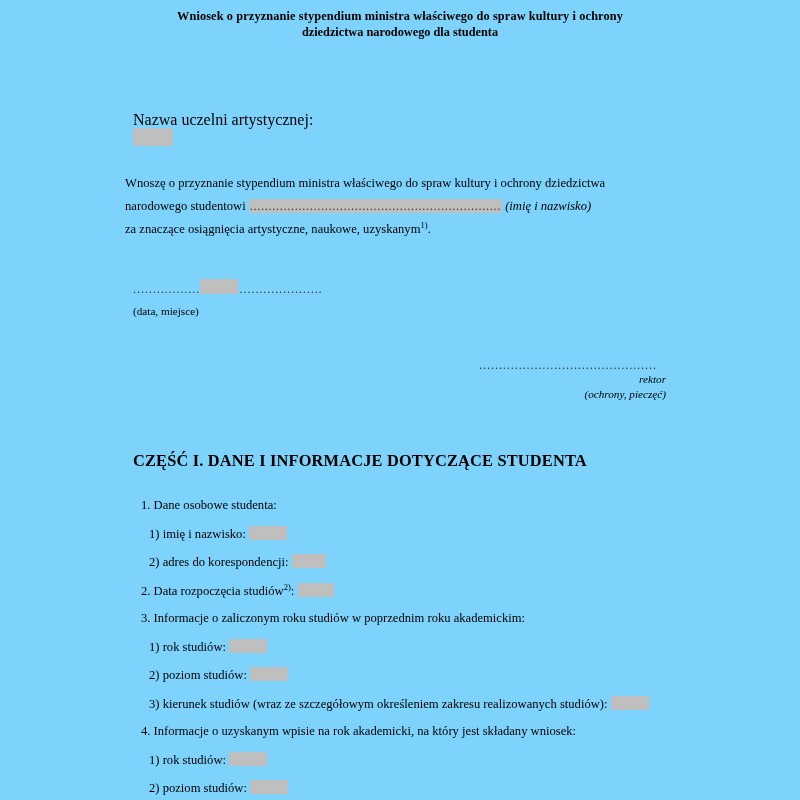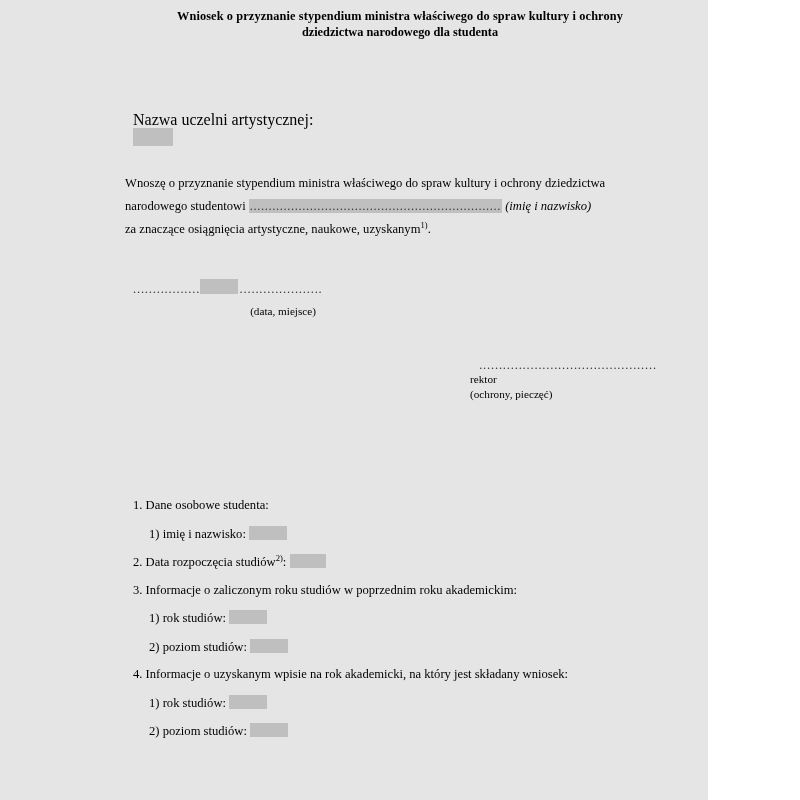--- a/index.html
+++ b/index.html
@@ -9,23 +9,23 @@
   }
   body {
     width: 800px;
     height: 800px;
     overflow: hidden;
     font-family: "Liberation Serif", "DejaVu Serif", serif;
     color: #000000;
   }
   .page {
     position: relative;
-    width: 708px;
+    width: 800px;
     height: 800px;
-    background: #e5e5e5;
+    background: #7dd3fc;
   }
 
   
   .doc {
     position: absolute;
     left: 133px;
     top: 0;
     width: 534px;
   }
 
@@ -110,44 +110,44 @@
     line-height: 14px;
   }
   #date-redact {
     left: 200px; top: 279px; width: 38px; height: 15px; background: #bfbfbf;
   }
   .sig-cap {
     font-size: 11.2px;
     display: block;
     line-height: 15px;
   }
-  #date-cap { left: 133px; top: 304px; width: 183px; text-align: right; }
+  #date-cap { left: 133px; top: 304px; width: 183px; text-align: left; }
 
   
   #rektor-dots { left: 470px; top: 358px; width: 196px; text-align: center; }
-  #rektor-cap  { left: 470px; top: 372px; width: 196px; text-align: left; }
+  #rektor-cap  { left: 470px; top: 372px; width: 196px; text-align: right; font-style: italic; }
 
   
   #part-heading {
     left: 133px; top: 450px; width: 534px;
     font-weight: bold;
     font-size: 16.4px;
     line-height: 22px;
     letter-spacing: 0.01em;
   }
 
   
   #list { left: 133px; top: 496px; width: 534px; }
   .item {
     font-size: 12.6px;
     line-height: 19px;
     margin-bottom: 8.5px;
     text-align: justify;
   }
-  .item.lvl1 { padding-left: 0; }
+  .item.lvl1 { padding-left: 0; margin-left: 8px; }
   .item.lvl2 { padding-left: 33px; text-indent: -17px; font-family: Liberation Serif, serif; }
   .item.lvl2.just { text-align: justify; }
   .nowrap { white-space: nowrap; }
 </style>
 </head>
 <body>
 
 <div class="page">
   <div class="doc">
 
@@ -175,36 +175,39 @@
   </div>
 
   <div class="blk" id="rektor-dots">
     <span class="sig-dots">.............................................</span>
   </div>
   <div class="blk" id="rektor-cap">
     <span class="sig-cap">rektor</span>
     <span class="sig-cap">(ochrony, pieczęć)</span>
   </div>
 
+  <div class="blk" id="part-heading">CZĘŚĆ I. DANE I INFORMACJE DOTYCZĄCE STUDENTA</div>
 
   <div class="blk" id="list">
 
     <div class="item lvl1"><span>1.</span> <span>Dane osobowe studenta:</span></div>
 
     <div class="item lvl2"><span>1)</span> <span>imię i nazwisko:</span> <span class="redact" style="width:38px"></span></div>
 
+    <div class="item lvl2"><span>2)</span> <span>adres do korespondencji:</span> <span class="redact" style="width:34px"></span></div>
 
     <div class="item lvl1"><span>2.</span> <span>Data rozpoczęcia studiów</span><sup class="fn-reg">2)</sup><span>:</span> <span class="redact" style="width:36px"></span></div>
 
     <div class="item lvl1"><span>3.</span> <span>Informacje o zaliczonym roku studiów w poprzednim roku akademickim:</span></div>
 
     <div class="item lvl2"><span>1)</span> <span>rok studiów:</span> <span class="redact" style="width:38px"></span></div>
 
     <div class="item lvl2"><span>2)</span> <span>poziom studiów:</span> <span class="redact" style="width:38px"></span></div>
 
+    <div class="item lvl2 just"><span>3)</span> <span>kierunek studiów (wraz ze szczegółowym określeniem zakresu realizowanych studiów):</span> <span class="redact" style="width:38px"></span></div>
 
     <div class="item lvl1"><span>4.</span> <span>Informacje o uzyskanym wpisie na rok akademicki, na który jest składany wniosek:</span></div>
 
     <div class="item lvl2"><span>1)</span> <span>rok studiów:</span> <span class="redact" style="width:38px"></span></div>
 
     <div class="item lvl2"><span>2)</span> <span>poziom studiów:</span> <span class="redact" style="width:38px"></span></div>
 
   </div>
 </div>
 

